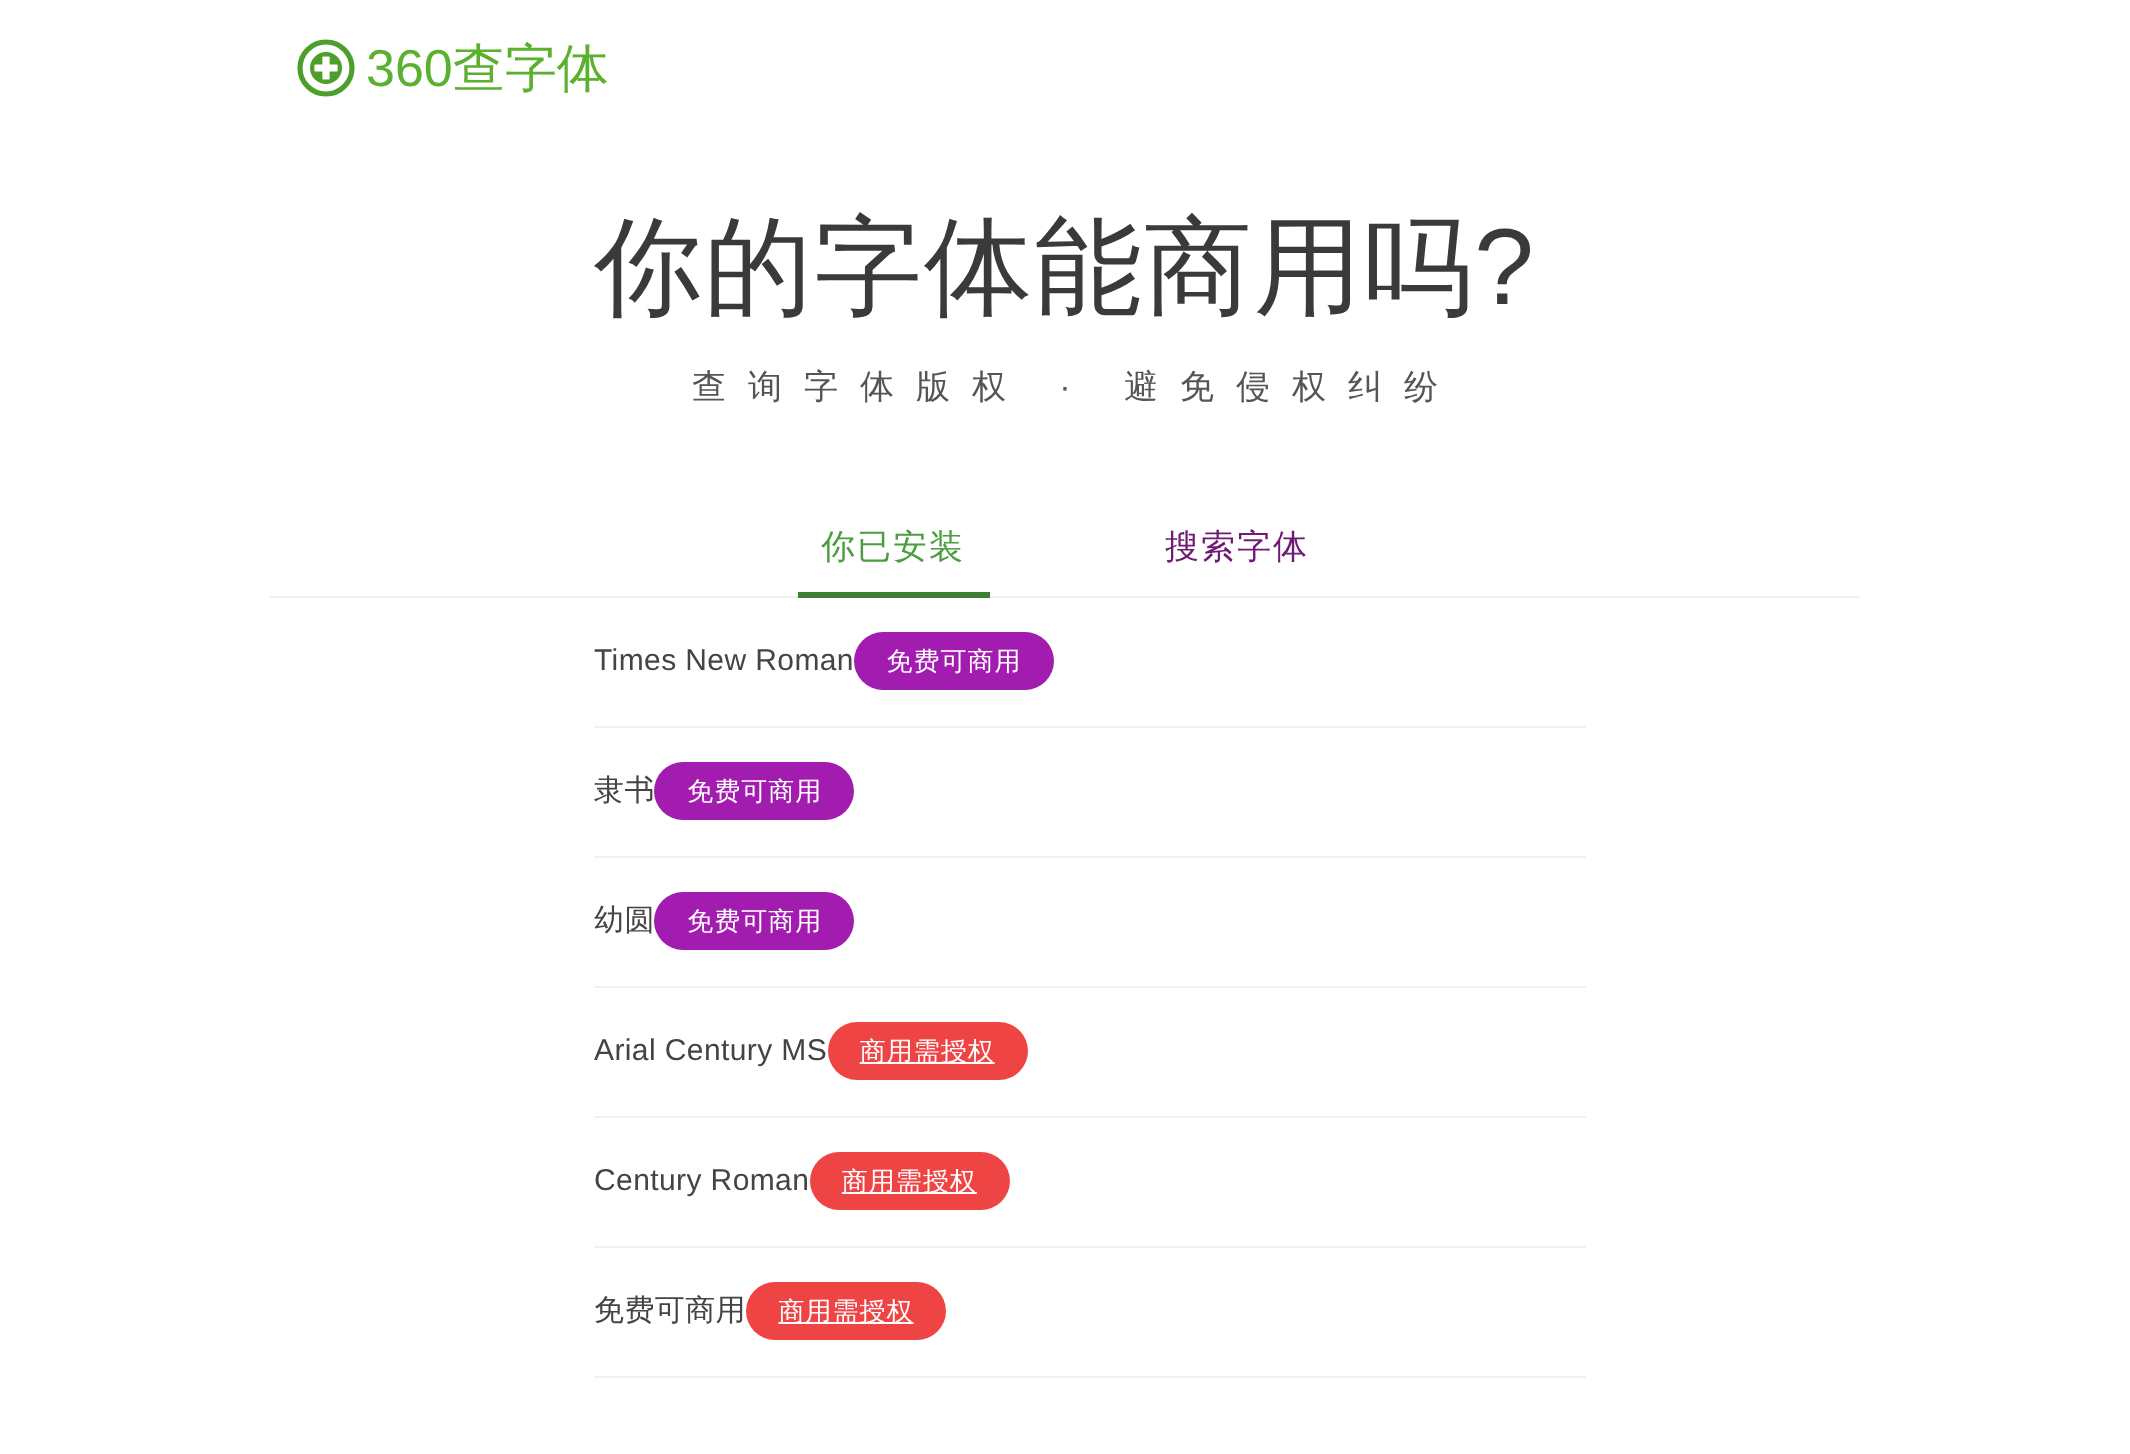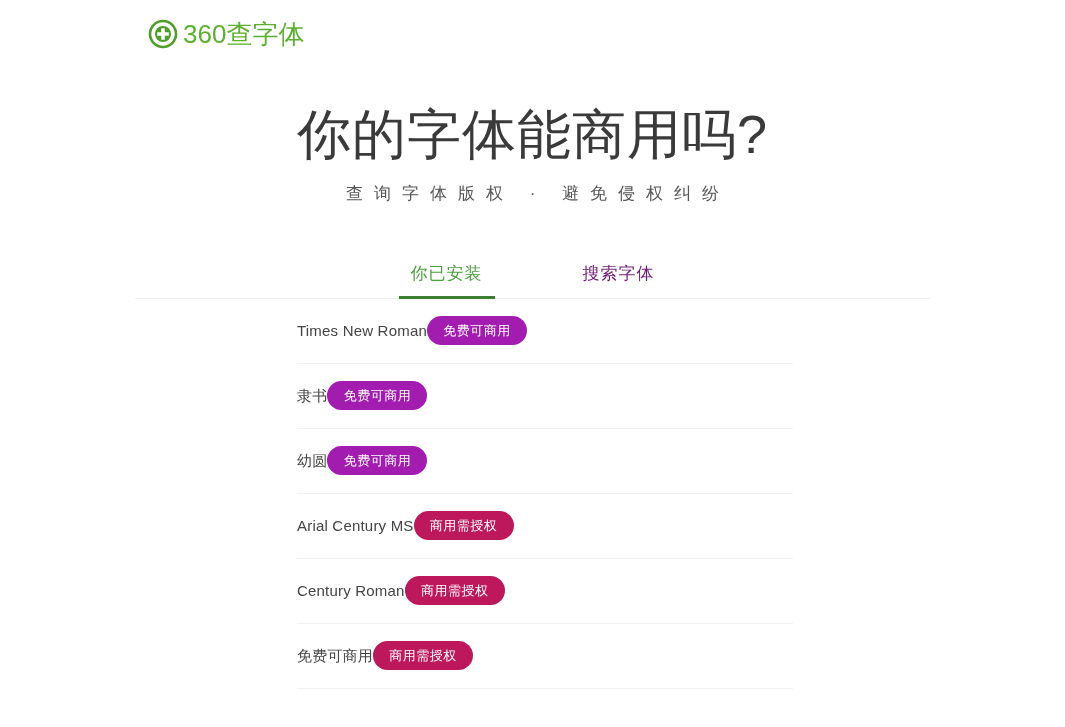--- a/index.html
+++ b/index.html
@@ -155,21 +155,21 @@
     color: #ffffff;
     letter-spacing: 0.5px;
     padding: 0 13px;
     white-space: nowrap;
     border: none;
     font-family: inherit;
     cursor: pointer;
   }
 
   .badge--free { background: #a21caf; }
-  .badge--licensed { background: #be185d; }
+  .badge--licensed { background: #ef4444; text-decoration: underline; }
 </style>
 </head>
 <body>
 
 <header class="site-header">
   <a class="logo" href="#">
     <span class="logo-mark">
       <svg viewBox="0 0 30 30" width="30" height="30" aria-hidden="true">
         <circle cx="15" cy="15" r="13" fill="none" stroke="#4d9e2a" stroke-width="2.6"></circle>
         <circle cx="15" cy="15" r="8" fill="#4d9e2a"></circle>

